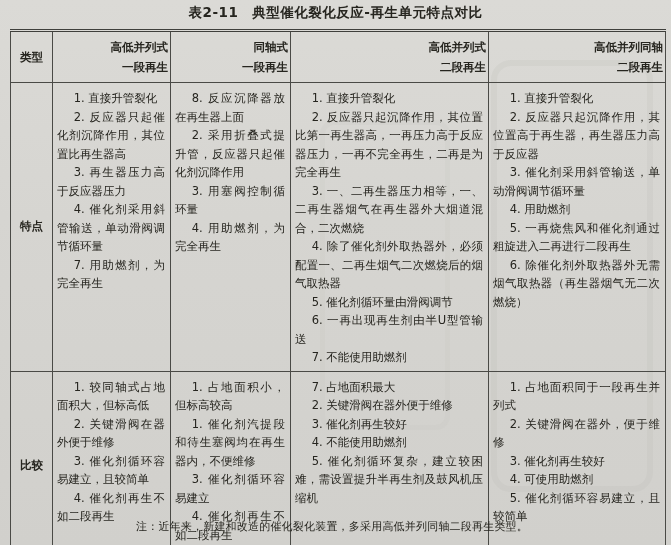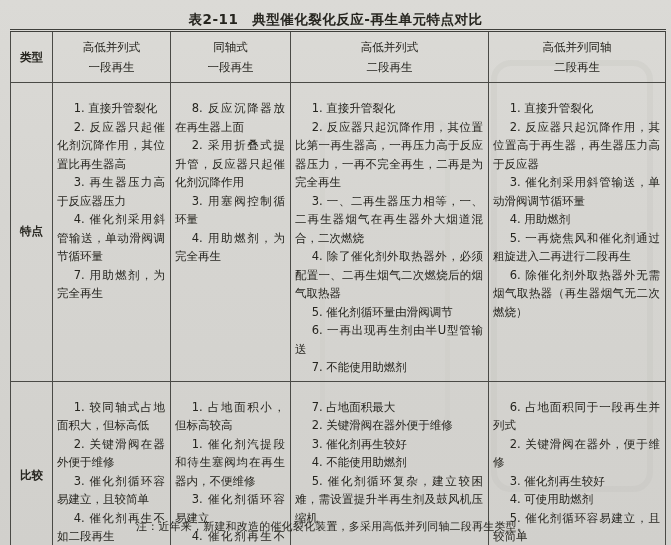--- a/index.html
+++ b/index.html
@@ -20,54 +20,54 @@
     position:absolute; top:60px; right:18px; width:150px; height:420px;
     border:6px solid #b8b7b2; border-radius:20px; opacity:0.18;
     pointer-events:none;
   }
   .ghost2 {
     position:absolute; top:120px; left:320px; width:120px; height:300px;
     border:5px solid #bcbbb6; border-radius:14px; opacity:0.12;
     pointer-events:none;
   }
   .title {
-    position:absolute; top:11px; left:0; width:100%;
+    position:absolute; top:4px; left:0; width:100%;
     text-align:center; font-weight:bold; font-size:13.5px;
     letter-spacing:0.5px;
   }
   table.cmp {
     position:absolute; top:29px; left:10px;
     width:655px;
     border-collapse:collapse; table-layout:fixed;
     border-top:3px double #3f3f3b;
     border-bottom:2px solid #3f3f3b;
     border-left:1px solid #4a4a46;
     border-right:1px solid #4a4a46;
     background:transparent;
   }
   table.cmp th, table.cmp td {
     border:1px solid #4a4a46;
     font-size:11.5px;
   }
   thead th {
     height:46px;
-    font-weight:normal;
-    text-align:center;
+    font-weight:bold;
+    text-align:right;
     vertical-align:middle;
     padding:2px;
   }
   thead .hline { line-height:20px; }
   .rowlabel {
     text-align:center; vertical-align:middle;
     font-weight:bold; font-size:12px;
     padding:0 0;
   }
   td.cell {
     vertical-align:top;
-    padding:16px 5px 4px 4px;
+    padding:6px 5px 4px 4px;
   }
   .cell p.item {
     margin:0;
     text-indent:1.45em;
     line-height:18.5px;
     text-align:justify;
   }
   tr.features { height:248px; }
   tr.compare  { height:190px; }
   .footnote {
@@ -162,21 +162,21 @@
             <p class="item">4. 催化剂再生不如二段再生</p>
           </td>
         <td class="cell">
             <p class="item">7. 占地面积最大</p>
             <p class="item">2. 关键滑阀在器外便于维修</p>
             <p class="item">3. 催化剂再生较好</p>
             <p class="item">4. 不能使用助燃剂</p>
             <p class="item">5. 催化剂循环复杂，建立较困难，需设置提升半再生剂及鼓风机压缩机</p>
           </td>
         <td class="cell">
-            <p class="item">6. 占地面积同于一段再生并列式</p>
+            <p class="item">1. 占地面积同于一段再生并列式</p>
             <p class="item">2. 关键滑阀在器外，便于维修</p>
             <p class="item">3. 催化剂再生较好</p>
             <p class="item">4. 可使用助燃剂</p>
             <p class="item">5. 催化剂循环容易建立，且较简单</p>
           </td>
       </tr>
     </tbody>
   </table>
 
   <div class="footnote">注：近年来，新建和改造的催化裂化装置，多采用高低并列同轴二段再生类型。</div>

